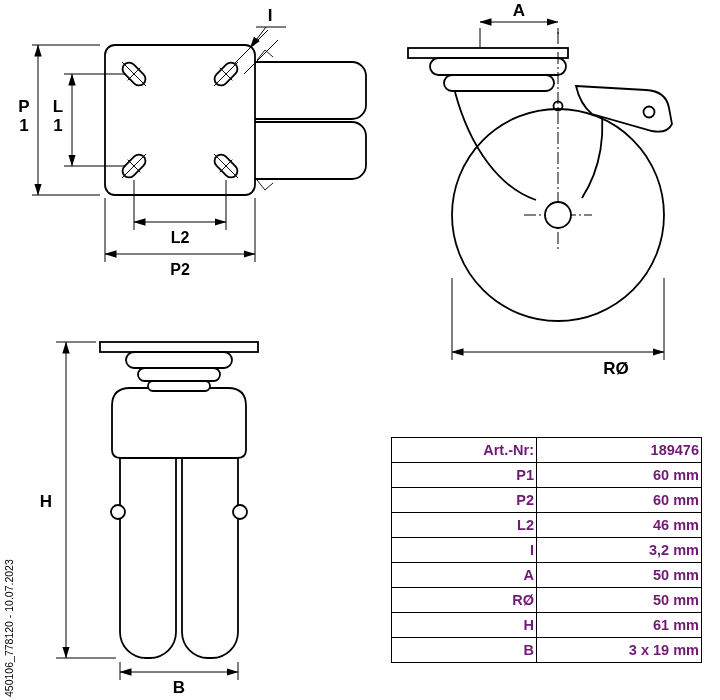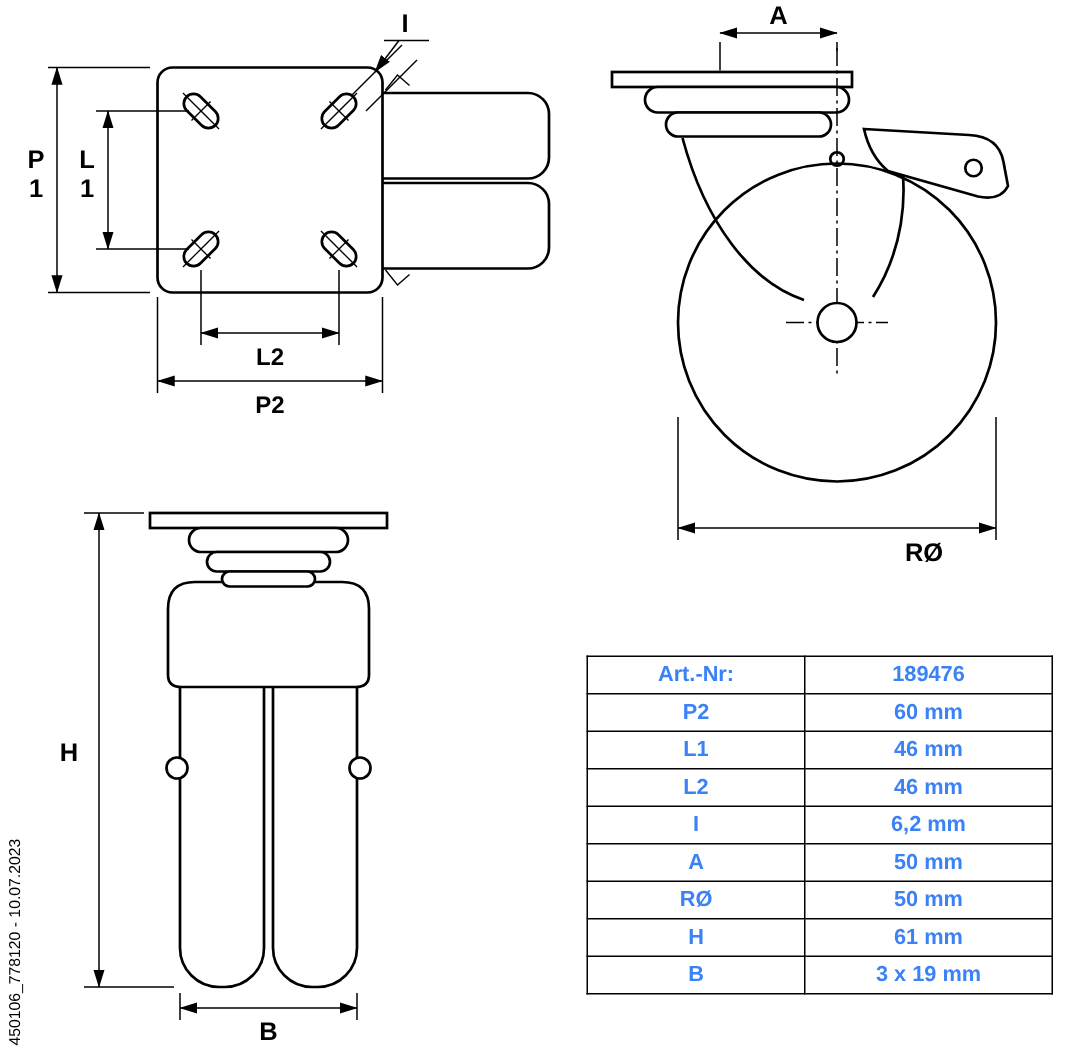--- a/index.html
+++ b/index.html
@@ -22,22 +22,22 @@
   
   .dim   { font:bold 17px "Liberation Sans", sans-serif; fill:#000; text-anchor:middle; }
   .dim-s { font:bold 16px "Liberation Sans", sans-serif; fill:#000; text-anchor:middle; }
   .foot  { font:10.5px "Liberation Sans", sans-serif; fill:#000; }
 
   
   .spec { position:absolute; left:391px; top:437px; }
   .spec table { border-collapse:collapse; table-layout:fixed; width:310px; }
   .spec td {
     border:1.8px solid #000; height:24px; padding:0 2px;
-    text-align:center; vertical-align:middle;
-    font-weight:bold; font-size:14.5px; color:#3b82f6;
+    text-align:right; vertical-align:middle;
+    font-weight:bold; font-size:14.5px; color:#701a75;
     overflow:hidden; white-space:nowrap;
   }
 </style>
 </head>
 <body>
 
 <div class="page">
 
   <svg width="720" height="700" viewBox="0 0 720 700">
     <defs>
@@ -189,34 +189,34 @@
       <colgroup>
           <col style="width:145px">
           <col style="width:165px">
         </colgroup>
       <tbody>
         <tr>
           <td>Art.-Nr:</td>
           <td>189476</td>
         </tr>
         <tr>
+          <td>P1</td>
+          <td>60 mm</td>
+        </tr>
+        <tr>
           <td>P2</td>
           <td>60 mm</td>
         </tr>
         <tr>
-          <td>L1</td>
-          <td>46 mm</td>
-        </tr>
-        <tr>
           <td>L2</td>
           <td>46 mm</td>
         </tr>
         <tr>
           <td>I</td>
-          <td>6,2 mm</td>
+          <td>3,2 mm</td>
         </tr>
         <tr>
           <td>A</td>
           <td>50 mm</td>
         </tr>
         <tr>
           <td>RØ</td>
           <td>50 mm</td>
         </tr>
         <tr>

